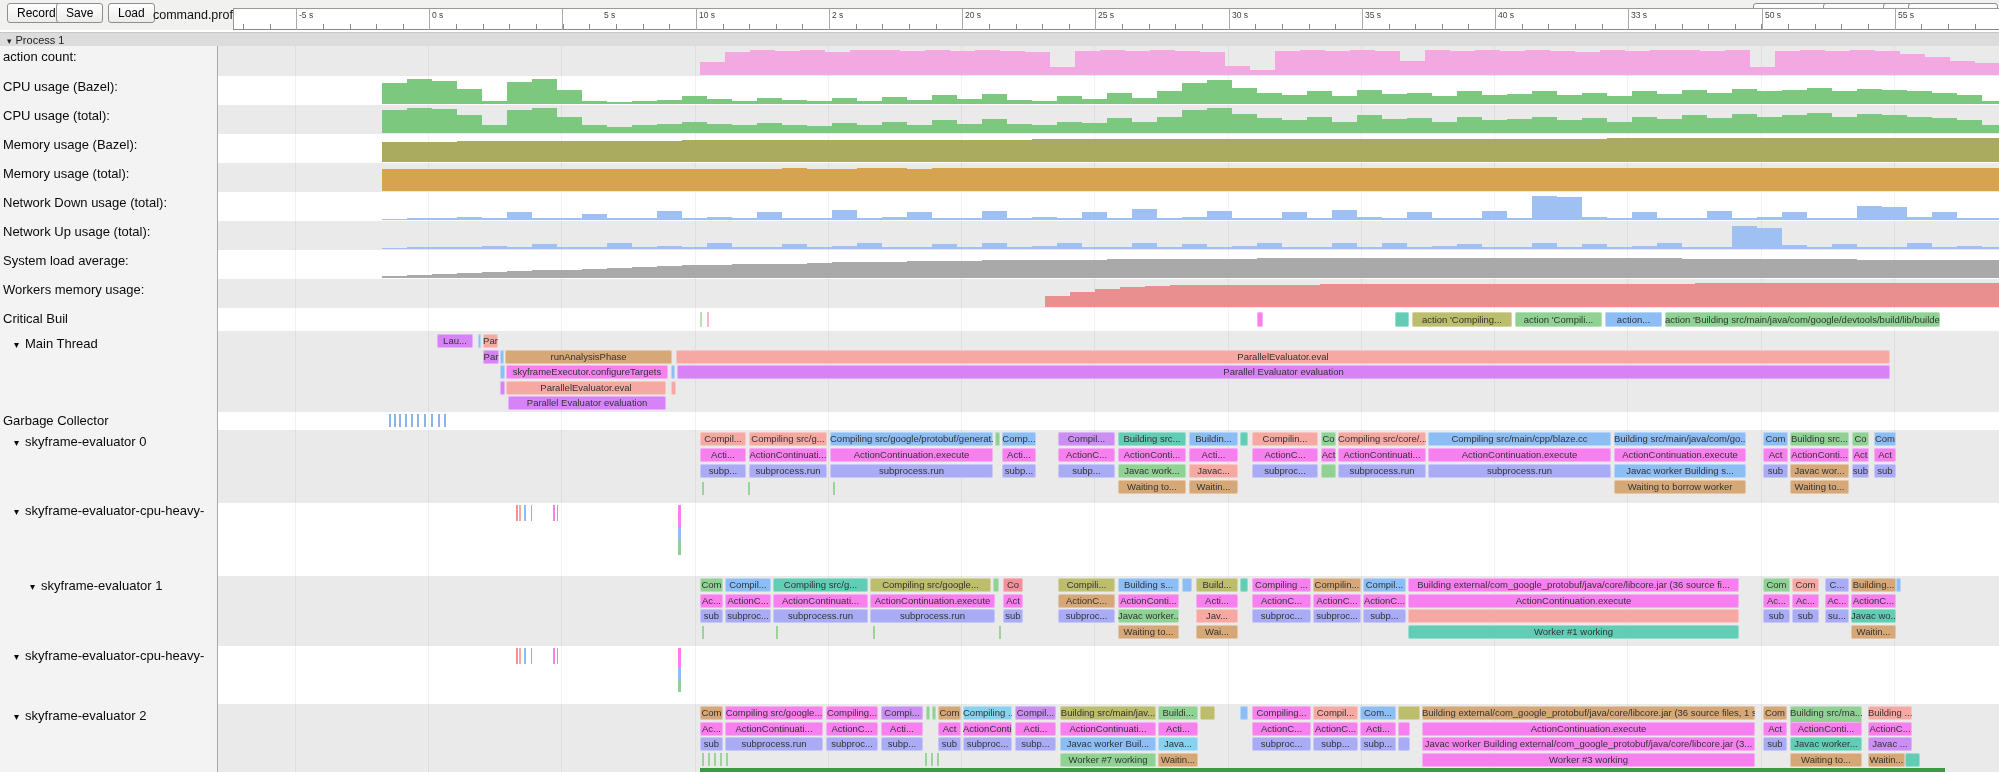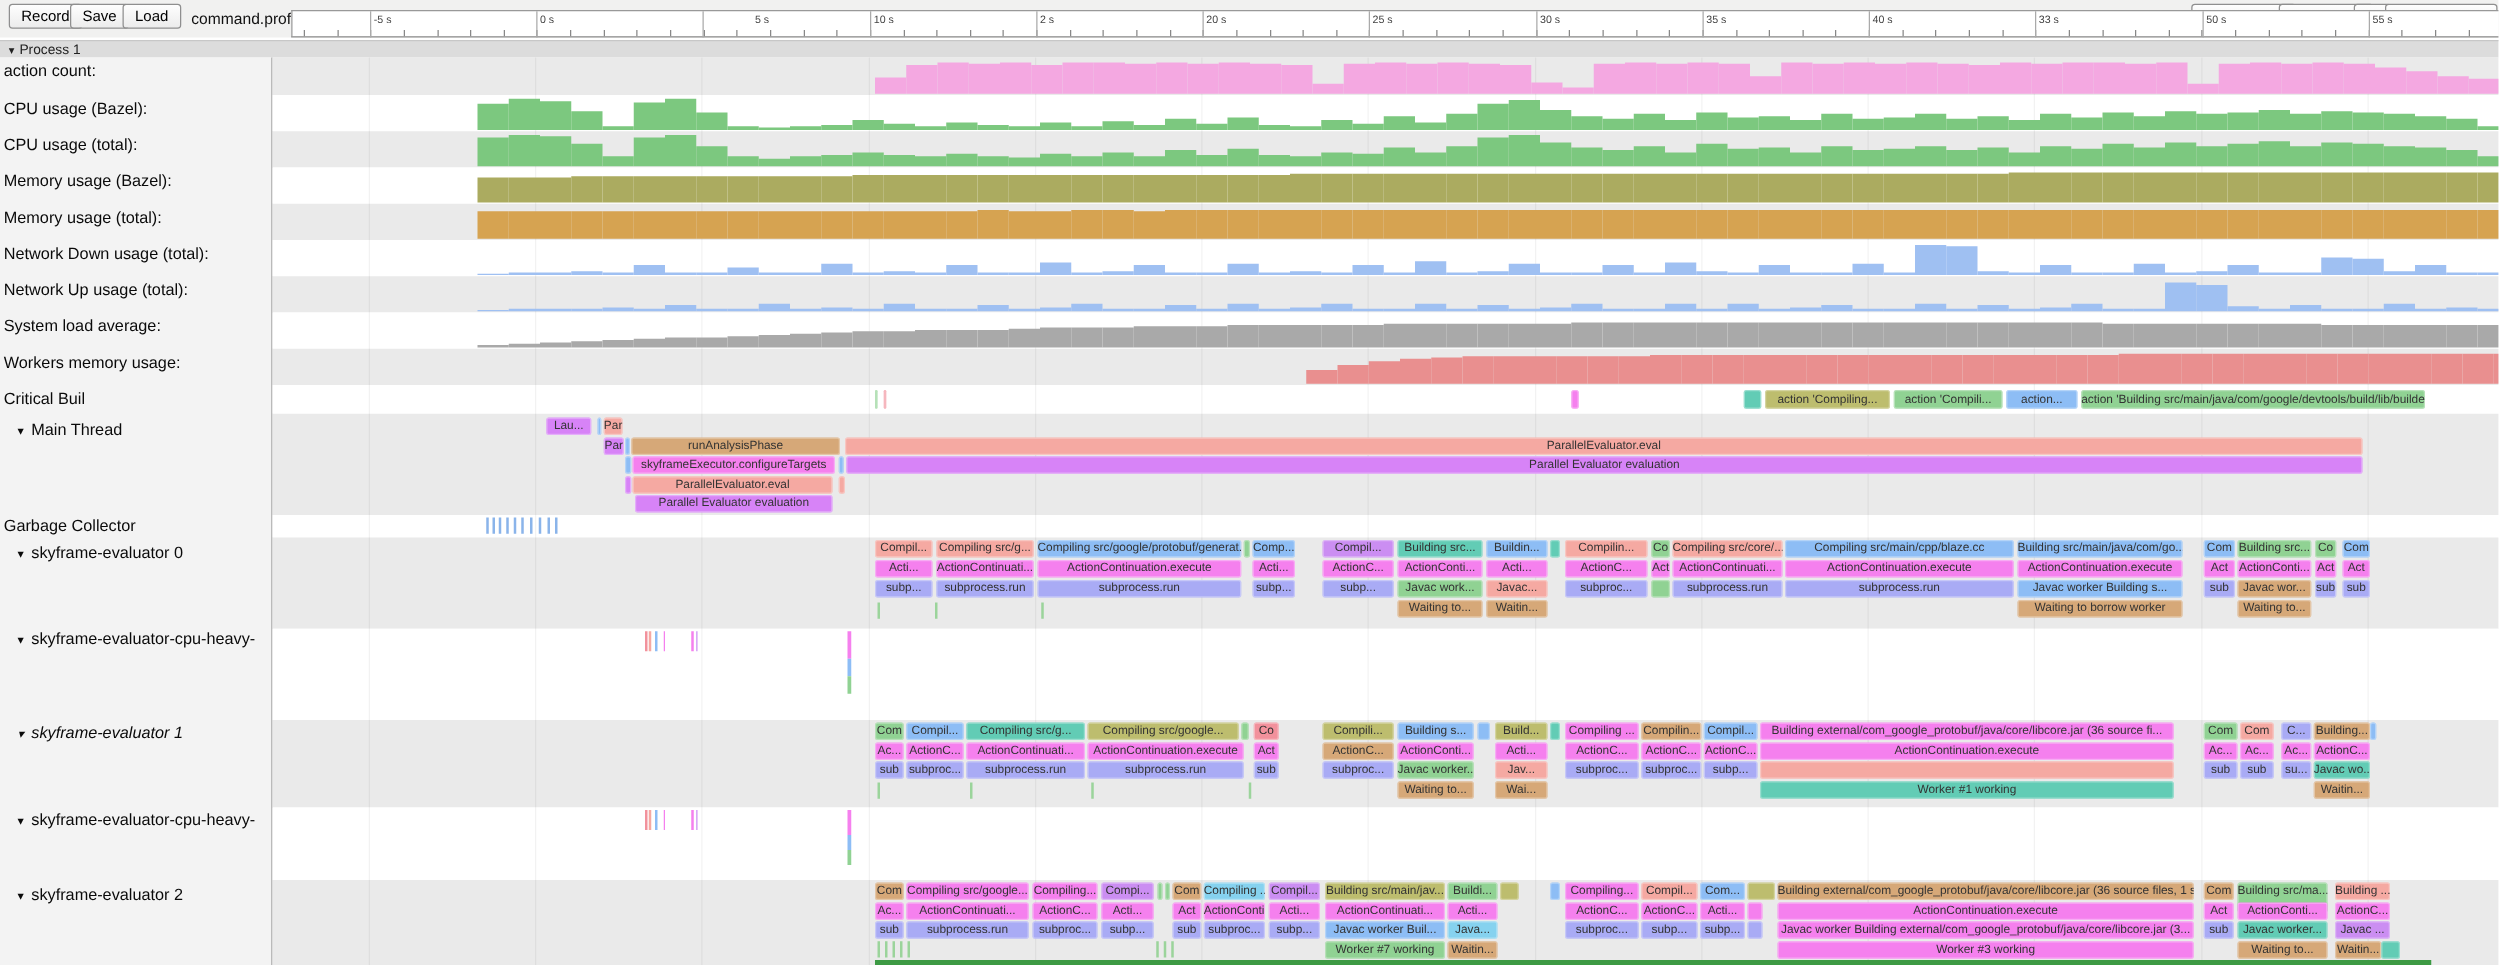--- a/index.html
+++ b/index.html
@@ -31,21 +31,21 @@
   .rlabel{position:absolute;font-size:8.5px;color:#444;white-space:nowrap;}
 </style>
 </head>
 <body>
 
 <div id="stage">
 
   <div class="toolbar">
     <button class="tbtn" style="left:7px;">Record</button>
     <button class="tbtn" style="left:56px;">Save</button>
-    <button class="tbtn" style="left:98px;text-align:center;">Load</button>
+    <button class="tbtn" style="left:108px;text-align:center;">Load</button>
     <span class="filename">command.profile.gz</span>
     <button class="tbtn" style="left:1753px;">Flow events</button>
     <button class="tbtn" style="left:1823px;">Processes</button>
     <button class="tbtn" style="left:1883px;">M</button>
     <button class="tbtn" style="left:1908px;">View Options</button>
   </div>
 
   <div id="ruler">
       <div class="rtick" style="left: 9px; bottom: 0px; width: 1px; height: 5px;"></div>
       <div class="rtick" style="left: 36px; bottom: 0px; width: 1px; height: 5px;"></div>
@@ -151,21 +151,21 @@
       <div class="row-label" style="left: 3px; top: 120px;"><span>Memory usage (total):</span></div>
       <div class="row-label" style="left: 3px; top: 149px;"><span>Network Down usage (total):</span></div>
       <div class="row-label" style="left: 3px; top: 178px;"><span>Network Up usage (total):</span></div>
       <div class="row-label" style="left: 3px; top: 207px;"><span>System load average:</span></div>
       <div class="row-label" style="left: 3px; top: 236px;"><span>Workers memory usage:</span></div>
       <div class="row-label" style="left: 3px; top: 265px;"><span>Critical Buil</span></div>
       <div class="row-label" style="left: 14px; top: 290px;"><span class="arr">▾</span><span>Main Thread</span></div>
       <div class="row-label" style="left: 3px; top: 367px;"><span>Garbage Collector</span></div>
       <div class="row-label" style="left: 14px; top: 388px;"><span class="arr">▾</span><span>skyframe-evaluator 0</span></div>
       <div class="row-label" style="left: 14px; top: 457px;"><span class="arr">▾</span><span>skyframe-evaluator-cpu-heavy-</span></div>
-      <div class="row-label" style="left: 14px; top: 532px; font-style: italic;"><span class="arr">▾</span><span>skyframe-evaluator 1</span></div>
+      <div class="row-label" style="left: 30px; top: 532px;"><span class="arr">▾</span><span>skyframe-evaluator 1</span></div>
       <div class="row-label" style="left: 14px; top: 602px;"><span class="arr">▾</span><span>skyframe-evaluator-cpu-heavy-</span></div>
       <div class="row-label" style="left: 14px; top: 662px;"><span class="arr">▾</span><span>skyframe-evaluator 2</span></div>
     </div>
 
 <div class="band" style="left: 218px; top: 46px; width: 1781px; height: 30px; background: rgb(234, 234, 234);"></div>
     <div class="band" style="left: 218px; top: 76px; width: 1781px; height: 29px; background: rgb(255, 255, 255);"></div>
     <div class="band" style="left: 218px; top: 105px; width: 1781px; height: 29px; background: rgb(234, 234, 234);"></div>
     <div class="band" style="left: 218px; top: 134px; width: 1781px; height: 29px; background: rgb(255, 255, 255);"></div>
     <div class="band" style="left: 218px; top: 163px; width: 1781px; height: 29px; background: rgb(234, 234, 234);"></div>
     <div class="band" style="left: 218px; top: 192px; width: 1781px; height: 29px; background: rgb(255, 255, 255);"></div>

